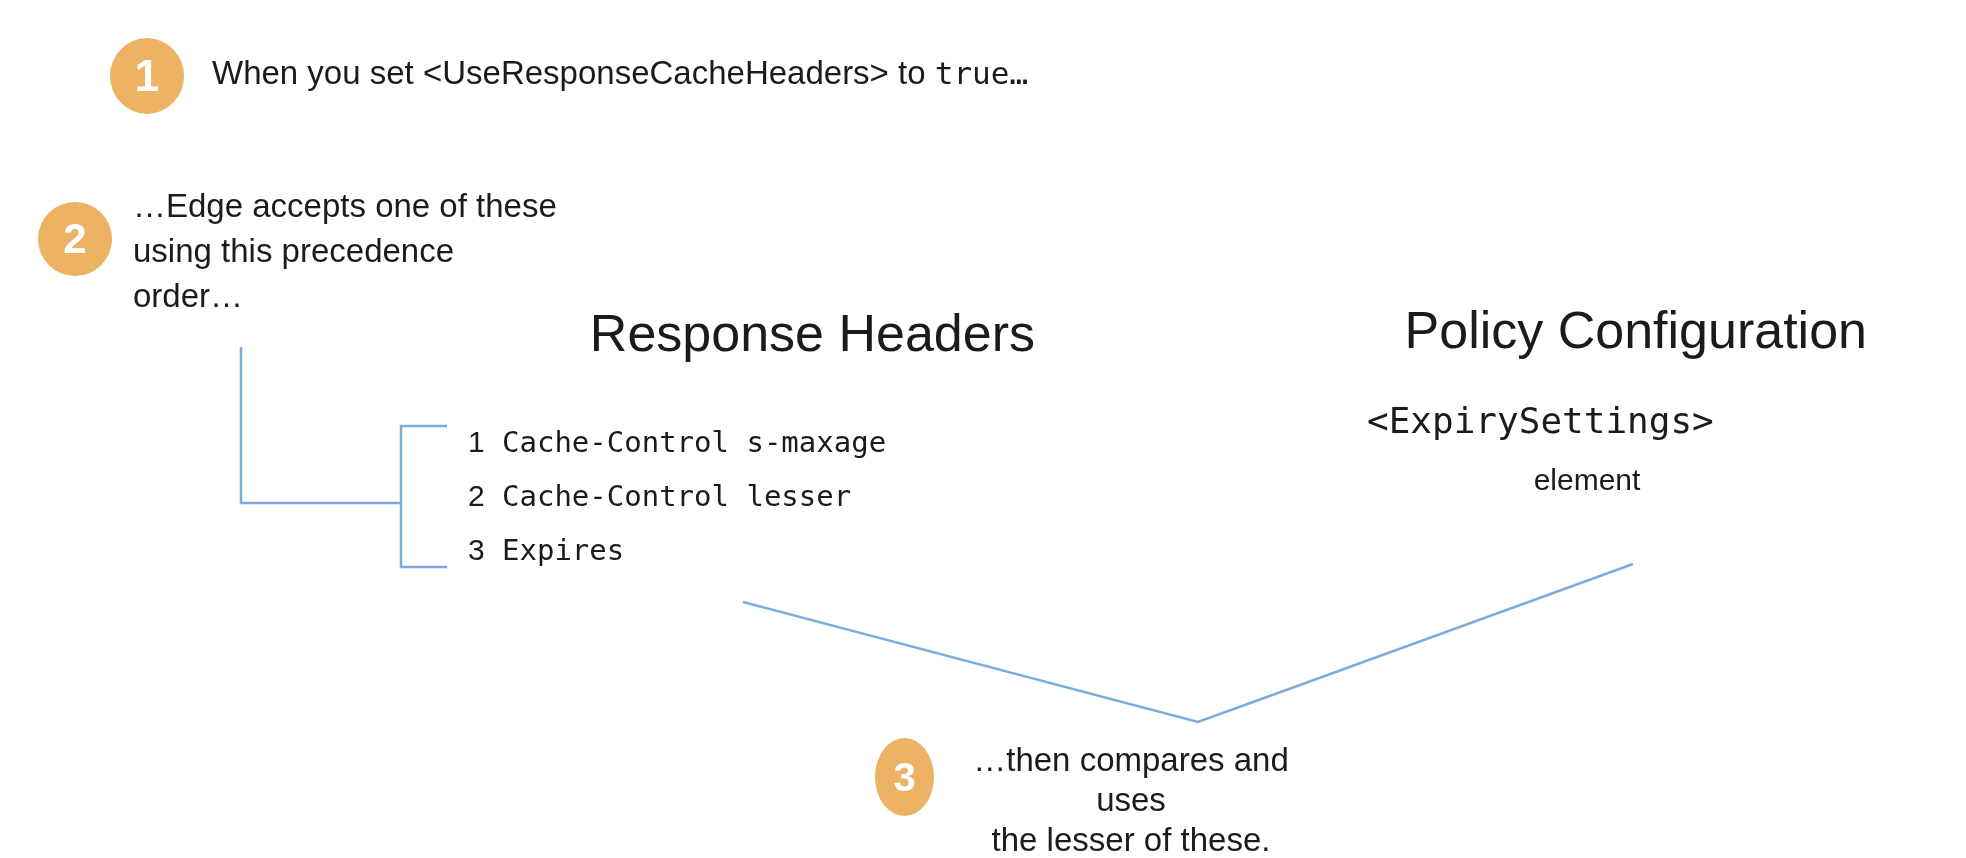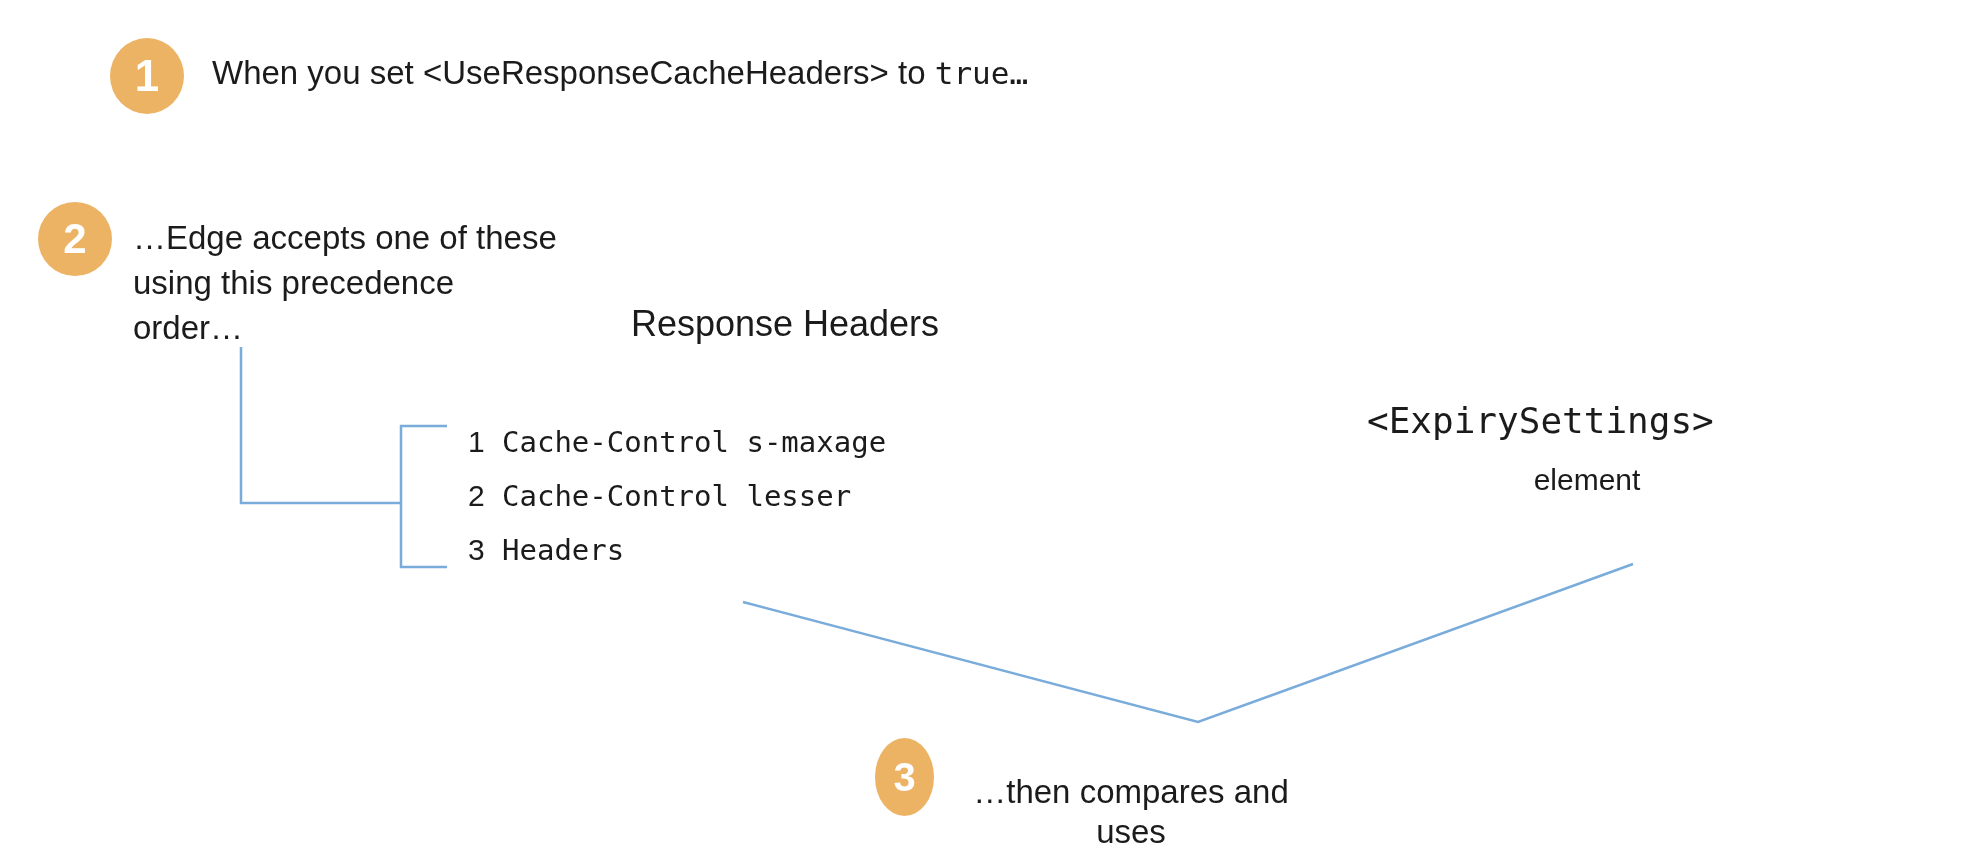--- a/index.html
+++ b/index.html
@@ -29,28 +29,28 @@
     color: #ffffff;
     display: flex;
     align-items: center;
     justify-content: center;
     font-weight: 700;
   }
   .badge-1 { left: 110px; top: 38px;  width: 74px; height: 76px; font-size: 44px; }
   .badge-2 { left: 38px;  top: 202px; width: 74px; height: 74px; font-size: 42px; }
   .badge-3 { left: 875px; top: 738px; width: 59px; height: 78px; font-size: 40px; }
   .txt { position: absolute; }
-  .pre  { white-space: pre-line; margin-top: 32px; }
+  .pre  { white-space: pre-line; }
   .mono { font-family: "DejaVu Sans Mono", monospace; }
   .step1-text { left: 212px; top: 50px; font-size: 33px; line-height: 45px; }
   .step1-text .mono { font-size: 31px; }
   .step2-text { left: 133px; top: 183px; font-size: 33px; line-height: 45px; }
   .step3-text { left: 950px; top: 740px; width: 362px; text-align: center;
                 font-size: 33px; line-height: 40px; }
-  .col-title  { width: 500px; text-align: center; font-size: 36px; }
+  .col-title  { width: 500px; text-align: right; font-size: 52px; }
   .rh-title   { left: 535px;  top: 303px; }
   .pc-title   { left: 1367px; top: 300px; }
   .cache-list { left: 468px; top: 424px; }
   .cache-item {
     display: flex;
     align-items: baseline;
     gap: 16px;
     height: 36px;
     line-height: 36px;
     margin-bottom: 18px;
@@ -90,24 +90,25 @@
     <div class="cache-item">
       <span class="num">1</span>
       <span class="val mono">Cache-Control s-maxage</span>
     </div>
     <div class="cache-item">
       <span class="num">2</span>
       <span class="val mono">Cache-Control lesser</span>
     </div>
     <div class="cache-item">
       <span class="num">3</span>
-      <span class="val mono">Headers</span>
+      <span class="val mono">Expires</span>
     </div>
   </div>
 
+  <div class="txt col-title pc-title">Policy Configuration</div>
   <div class="txt expiry-code mono">&lt;ExpirySettings&gt;</div>
   <div class="txt expiry-label">element</div>
 
   <div class="badge badge-3">
     <span>3</span>
   </div>
   <div class="txt step3-text pre">…then compares and uses
 the lesser of these.</div>
 
 </div>

